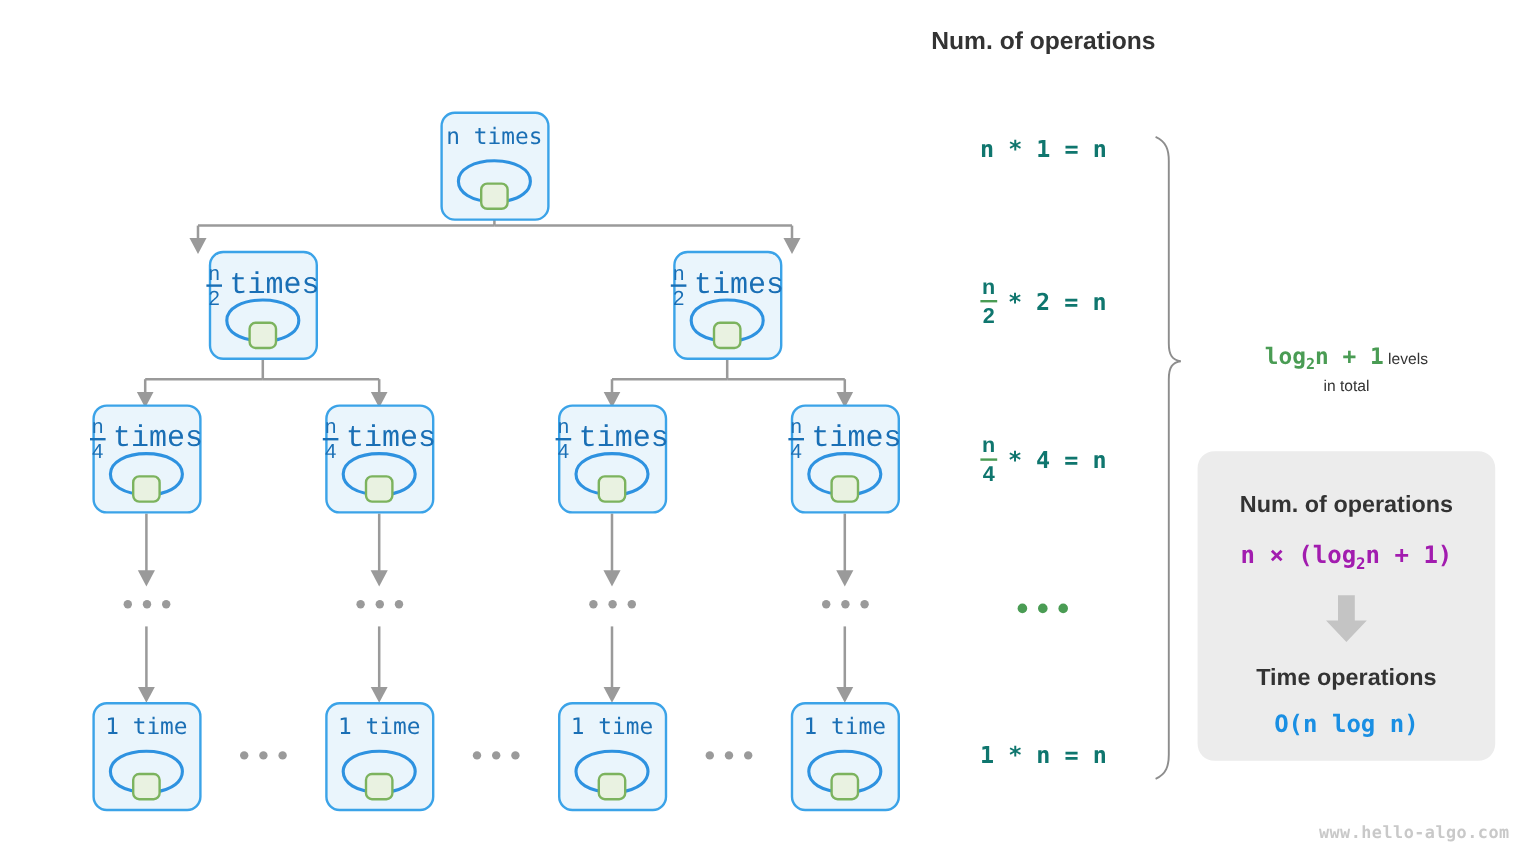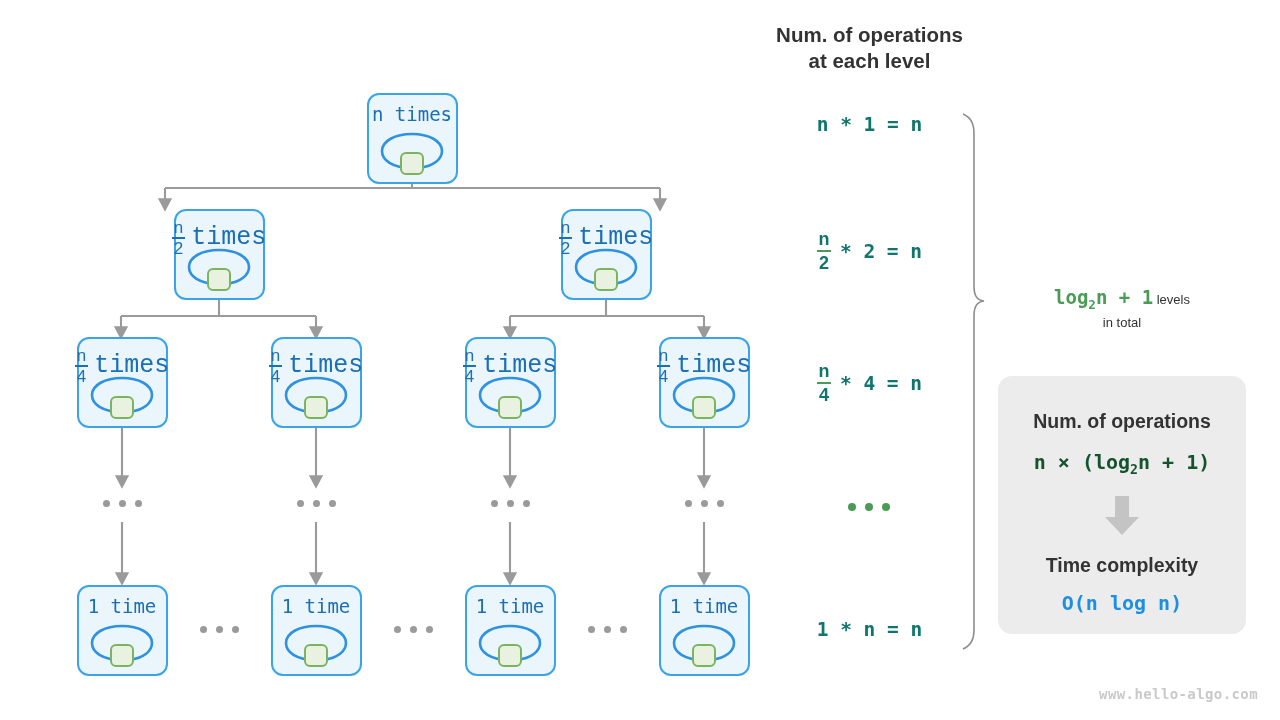--- a/index.html
+++ b/index.html
@@ -98,21 +98,21 @@
   .card{
     position:absolute;background:#ececec;border-radius:14px;
     text-align:center;
   }
   .card .hdr{
     position:absolute;left:0;right:0;text-align:center;
     font-size:19.5px;font-weight:bold;color:#333333;
   }
   .card .grn{
     position:absolute;left:0;right:0;text-align:center;
-    color:#14532d;font-weight:bold;
+    color:#a21caf;font-weight:bold;
     font-family:"DejaVu Sans Mono","Liberation Mono",monospace;
     font-size:20px;
   }
   .card .blu{
     position:absolute;left:0;right:0;text-align:center;
     color:#1a8fe3;font-weight:bold;
     font-family:"DejaVu Sans Mono","Liberation Mono",monospace;
     font-size:20px;
   }
   .card sub{font-size:0.66em;}
@@ -373,21 +373,20 @@
       </div>
       <div class="dots" style="left: 588px; top: 626px;">
         <i></i>
         <i></i>
         <i></i>
       </div>
     </div>
 
   <div class="col-title" style="left:762px;top:22px;width:215px;">
     <div>Num. of operations</div>
-    <div>at each level</div>
   </div>
 
   <div id="ops-rows">
       <div class="formula" style="left: 762px; width: 215px; top: 110px; height: 28px;">
         <span>n * 1 = n</span>
       </div>
       <div class="formula" style="left: 762px; width: 215px; top: 237px; height: 28px;">
         <span class="gfrac">
           <span>n</span>
           <span class="bar"></span>
@@ -424,18 +423,18 @@
     <div class="hdr" style="top:34px;">Num. of operations</div>
 
     <div class="grn" style="top:74px;"><span>n × (log</span><sub>2</sub><span>n + 1)</span></div>
 
     <div class="arrow" style="top:116px;">
       <svg width="46" height="46" viewBox="0 0 46 46" aria-hidden="true">
         <path d="M16,4 L30,4 L30,25 L40,25 L23,43 L6,25 L16,25 Z" fill="#c4c4c4"></path>
       </svg>
     </div>
 
-    <div class="hdr" style="top:178px;">Time complexity</div>
+    <div class="hdr" style="top:178px;">Time operations</div>
     <div class="blu" style="top:215px;">O(n log n)</div>
   </div>
 
   <div class="watermark">www.hello-algo.com</div>
 </div>
 
 </body></html>

